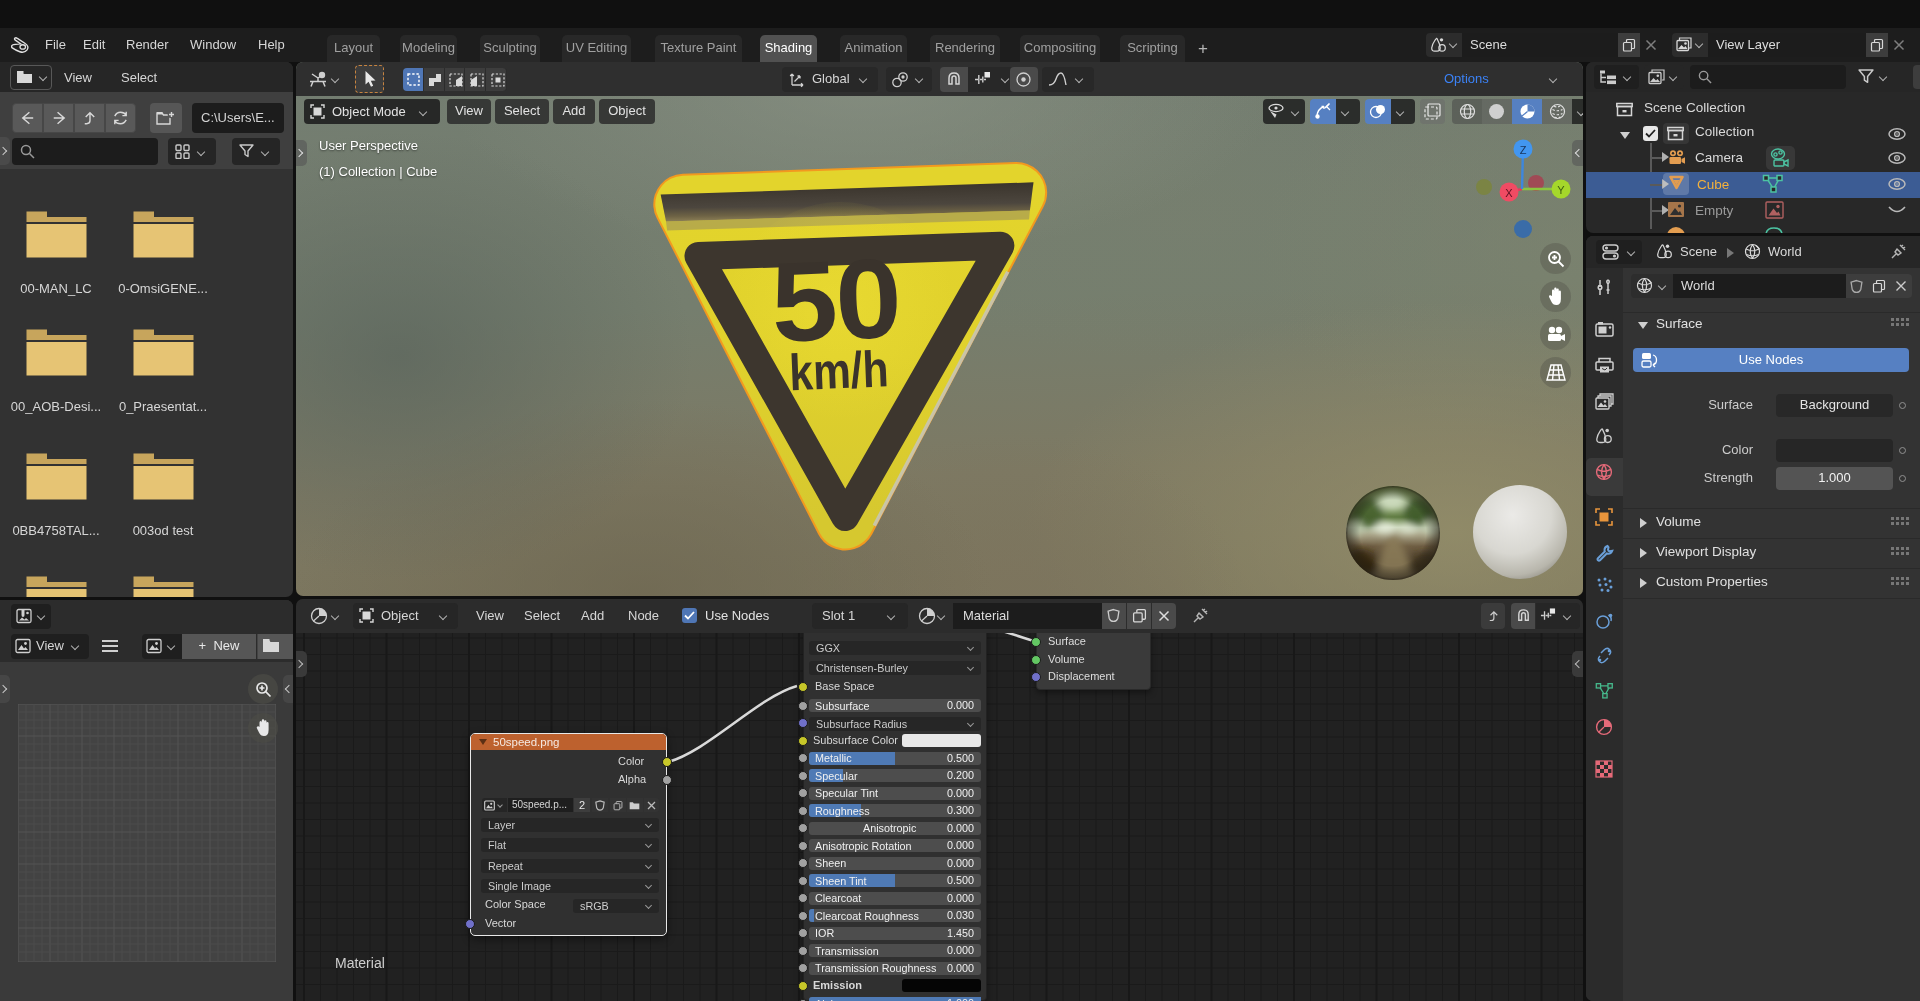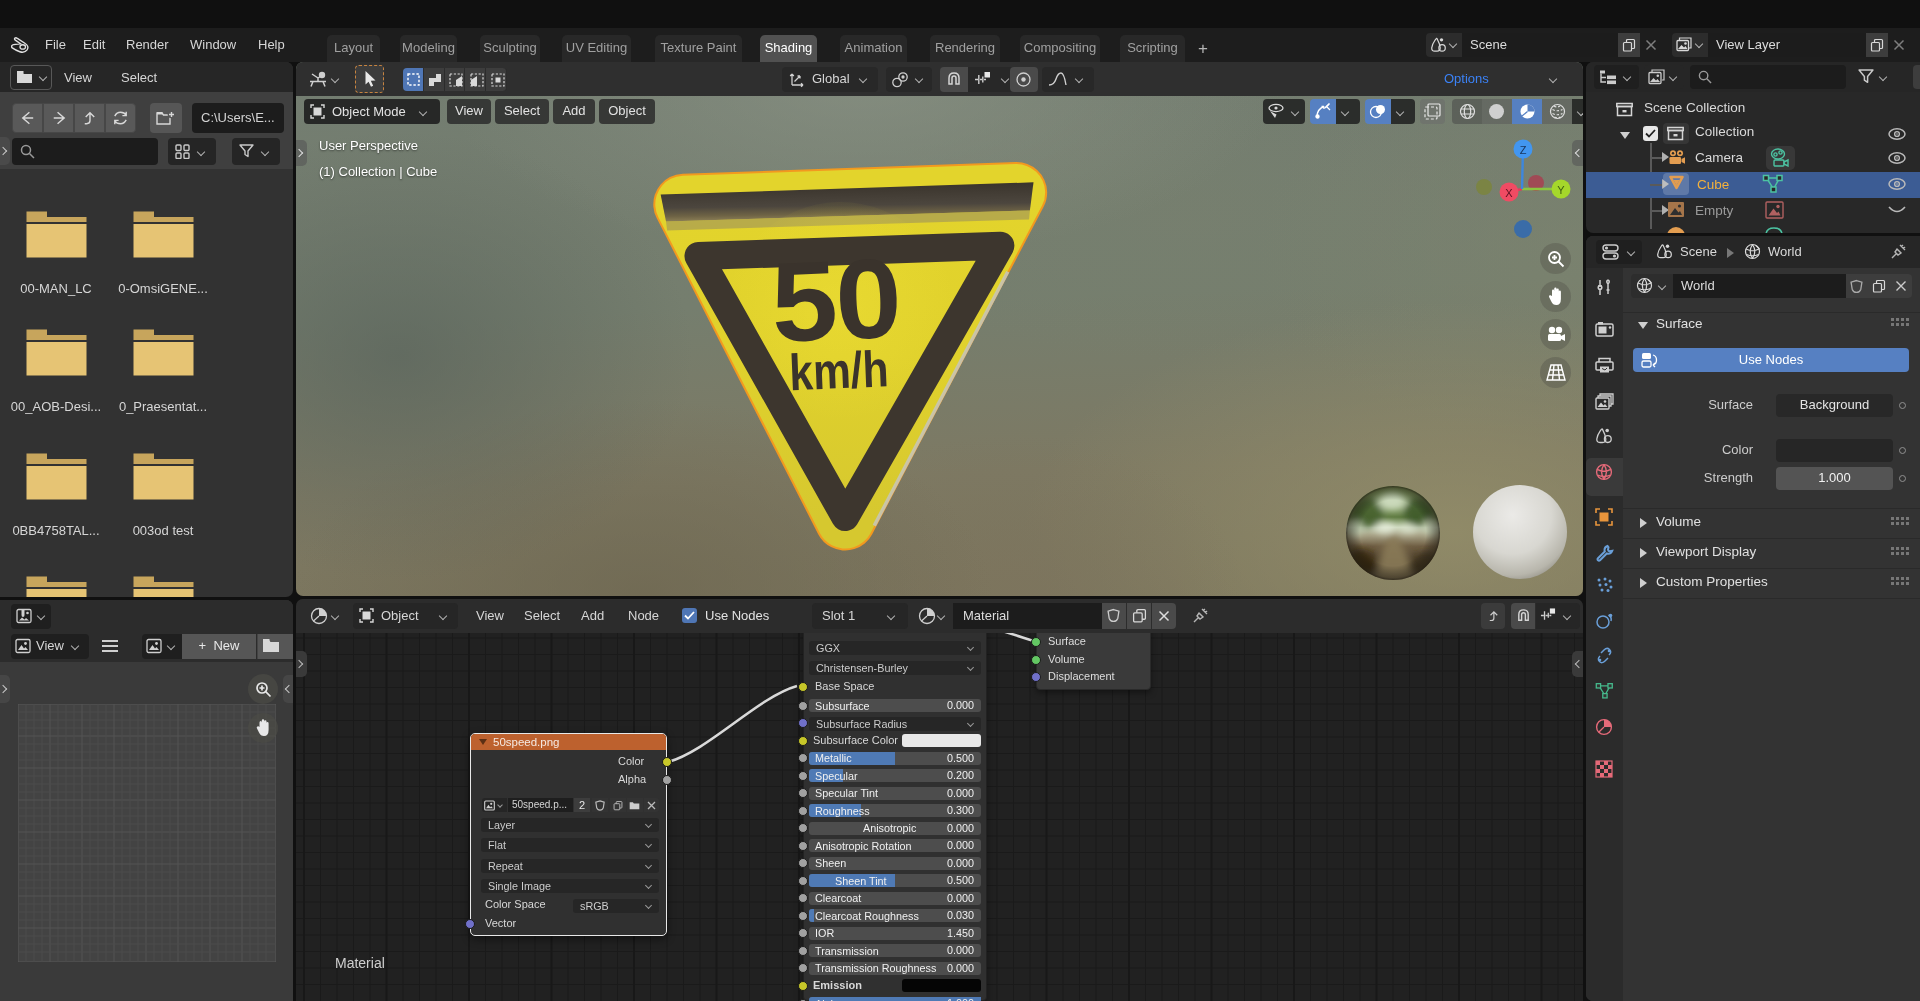--- a/index.html
+++ b/index.html
@@ -707,21 +707,21 @@
       <div class="abs " style="left:513px;top:240.24px;width:172px;height:13px;background:#4d4d4d;border-radius:3px;overflow:hidden;"></div>
       <div style="position:absolute;left:519px;top:240.74px;color:#f0f0f0;font-size:10.8px;white-space:nowrap;">Anisotropic Rotation</div>
       <div style="position:absolute;left:638px;top:240.24px;width:40px;text-align:right;color:#f0f0f0;font-size:10.8px;">0.000</div>
       <div class="abs" style="left:502px;top:259.27px;width:10px;height:10px;border-radius:50%;background:#a1a1a1;border:1px solid #1a1a1a;"></div>
       <div class="abs " style="left:513px;top:257.77px;width:172px;height:13px;background:#4d4d4d;border-radius:3px;overflow:hidden;"></div>
       <div style="position:absolute;left:519px;top:258.27px;color:#f0f0f0;font-size:10.8px;white-space:nowrap;">Sheen</div>
       <div style="position:absolute;left:638px;top:257.77px;width:40px;text-align:right;color:#f0f0f0;font-size:10.8px;">0.000</div>
       <div class="abs" style="left:502px;top:276.8px;width:10px;height:10px;border-radius:50%;background:#a1a1a1;border:1px solid #1a1a1a;"></div>
       <div class="abs " style="left:513px;top:275.3px;width:172px;height:13px;background:#4d4d4d;border-radius:3px;overflow:hidden;"></div>
       <div class="abs " style="left:513px;top:275.3px;width:86.0px;height:13px;background:#4f7ab5;border-radius:3px 0 0 3px;"></div>
-      <div style="position:absolute;left:539px;top:275.8px;color:#f0f0f0;font-size:10.8px;white-space:nowrap;">Sheen Tint</div>
+      <div style="position:absolute;left:519px;top:275.8px;color:#f0f0f0;font-size:10.8px;white-space:nowrap;">Sheen Tint</div>
       <div style="position:absolute;left:638px;top:275.3px;width:40px;text-align:right;color:#f0f0f0;font-size:10.8px;">0.500</div>
       <div class="abs" style="left:502px;top:294.33000000000004px;width:10px;height:10px;border-radius:50%;background:#a1a1a1;border:1px solid #1a1a1a;"></div>
       <div class="abs " style="left:513px;top:292.83000000000004px;width:172px;height:13px;background:#4d4d4d;border-radius:3px;overflow:hidden;"></div>
       <div style="position:absolute;left:519px;top:293.33000000000004px;color:#f0f0f0;font-size:10.8px;white-space:nowrap;">Clearcoat</div>
       <div style="position:absolute;left:638px;top:292.83000000000004px;width:40px;text-align:right;color:#f0f0f0;font-size:10.8px;">0.000</div>
       <div class="abs" style="left:502px;top:311.86px;width:10px;height:10px;border-radius:50%;background:#a1a1a1;border:1px solid #1a1a1a;"></div>
       <div class="abs " style="left:513px;top:310.36px;width:172px;height:13px;background:#4d4d4d;border-radius:3px;overflow:hidden;"></div>
       <div class="abs " style="left:513px;top:310.36px;width:5.16px;height:13px;background:#4f7ab5;border-radius:3px 0 0 3px;"></div>
       <div style="position:absolute;left:519px;top:310.86px;color:#f0f0f0;font-size:10.8px;white-space:nowrap;">Clearcoat Roughness</div>
       <div style="position:absolute;left:638px;top:310.36px;width:40px;text-align:right;color:#f0f0f0;font-size:10.8px;">0.030</div>

